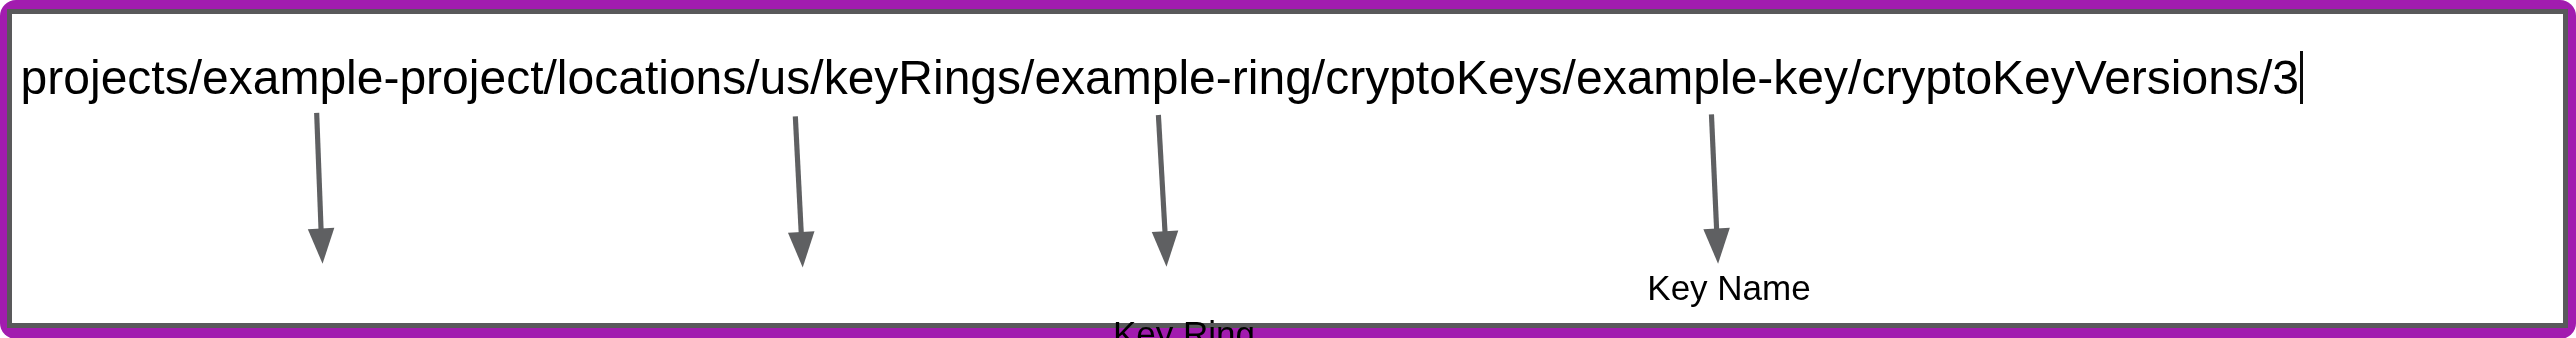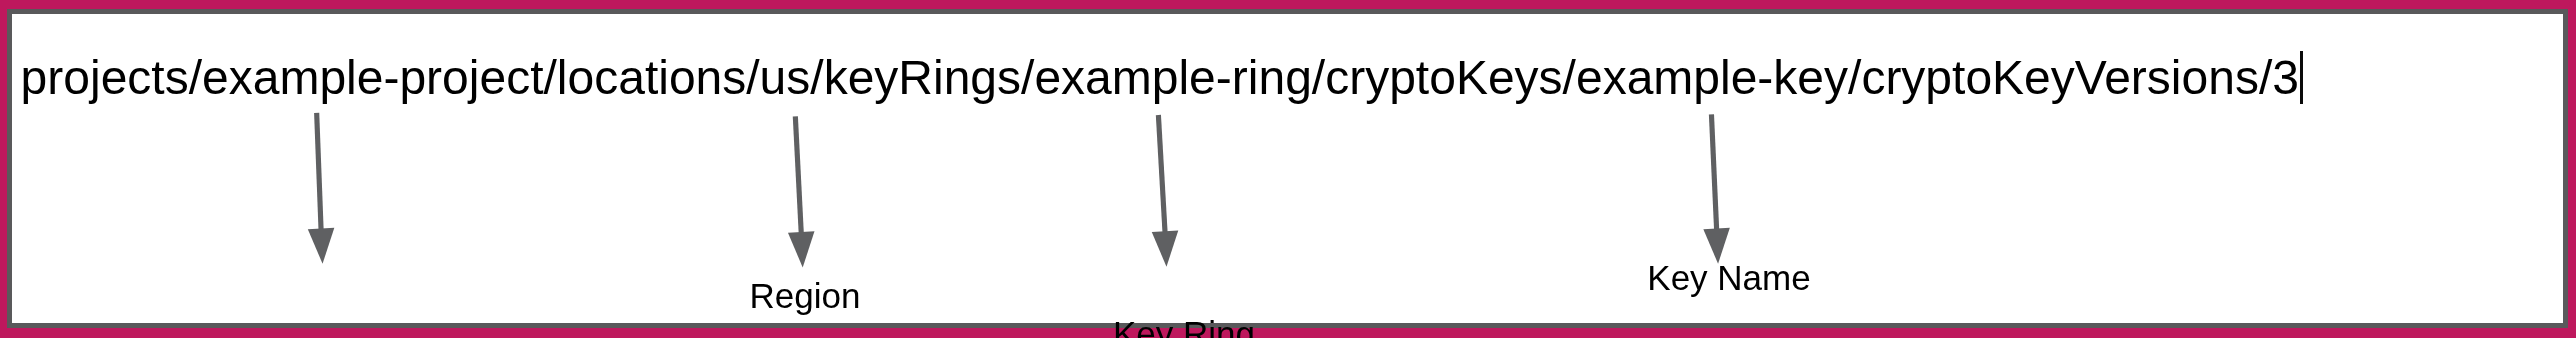--- a/index.html
+++ b/index.html
@@ -4,23 +4,24 @@
 <style>
   html, body {
     margin: 0;
     padding: 0;
     background: #ffffff;
   }
   .canvas {
     position: relative;
     width: 2576px;
     height: 339px;
-    background: #be185d;
+    background: #a21caf;
     overflow: hidden;
     font-family: "Liberation Sans", "DejaVu Sans", sans-serif;
+    border-radius: 16px;
   }
   .frame {
     position: absolute;
     left: 6.6px;
     top: 8.8px;
     width: 2561px;
     height: 319px;
     box-sizing: border-box;
     border: 5.2px solid var(--frame-border, #59595b);
     background: #ffffff;
@@ -56,21 +57,21 @@
     position: absolute;
     transform: translateX(-50%);
     font-size: 35px;
     line-height: 35px;
     white-space: nowrap;
     color: var(--text, #000000);
   }
   .label-project-id { left: 314px;  top: 275px; }
   .label-region     { left: 805px; top: 278px; }
   .label-key-ring   { left: 1184px; top: 280px; margin-top: 36px; }
-  .label-key-name   { left: 1729px; top: 260px; }
+  .label-key-name   { left: 1729px; top: 270px; }
 </style>
 </head>
 <body>
 
 <div class="canvas">
 
   <div class="frame"></div>
 
   <div class="path-text">
     <span>projects/example-project/locations/us/keyRings/example-ring/cryptoKeys/example-key/cryptoKeyVersions/3</span><span class="caret"></span>
@@ -89,20 +90,19 @@
       <line x1="1573" y1="156" x2="1582" y2="315" stroke="currentColor" stroke-width="7"></line>
       <polygon points="1564,315 1600,313 1584,362" fill="currentColor"></polygon>
     </g>
     <g>
       <line x1="2324" y1="155" x2="2331" y2="311" stroke="currentColor" stroke-width="7"></line>
       <polygon points="2313,311 2349,309 2333,358" fill="currentColor"></polygon>
     </g>
   </svg>
 
 
-  <div class="anno-label label-region">Region</div>
 
   <div class="anno-label label-key-ring">Key Ring</div>
 
   <div class="anno-label label-key-name">Key Name</div>
 
 </div>
 
 
 </body></html>

